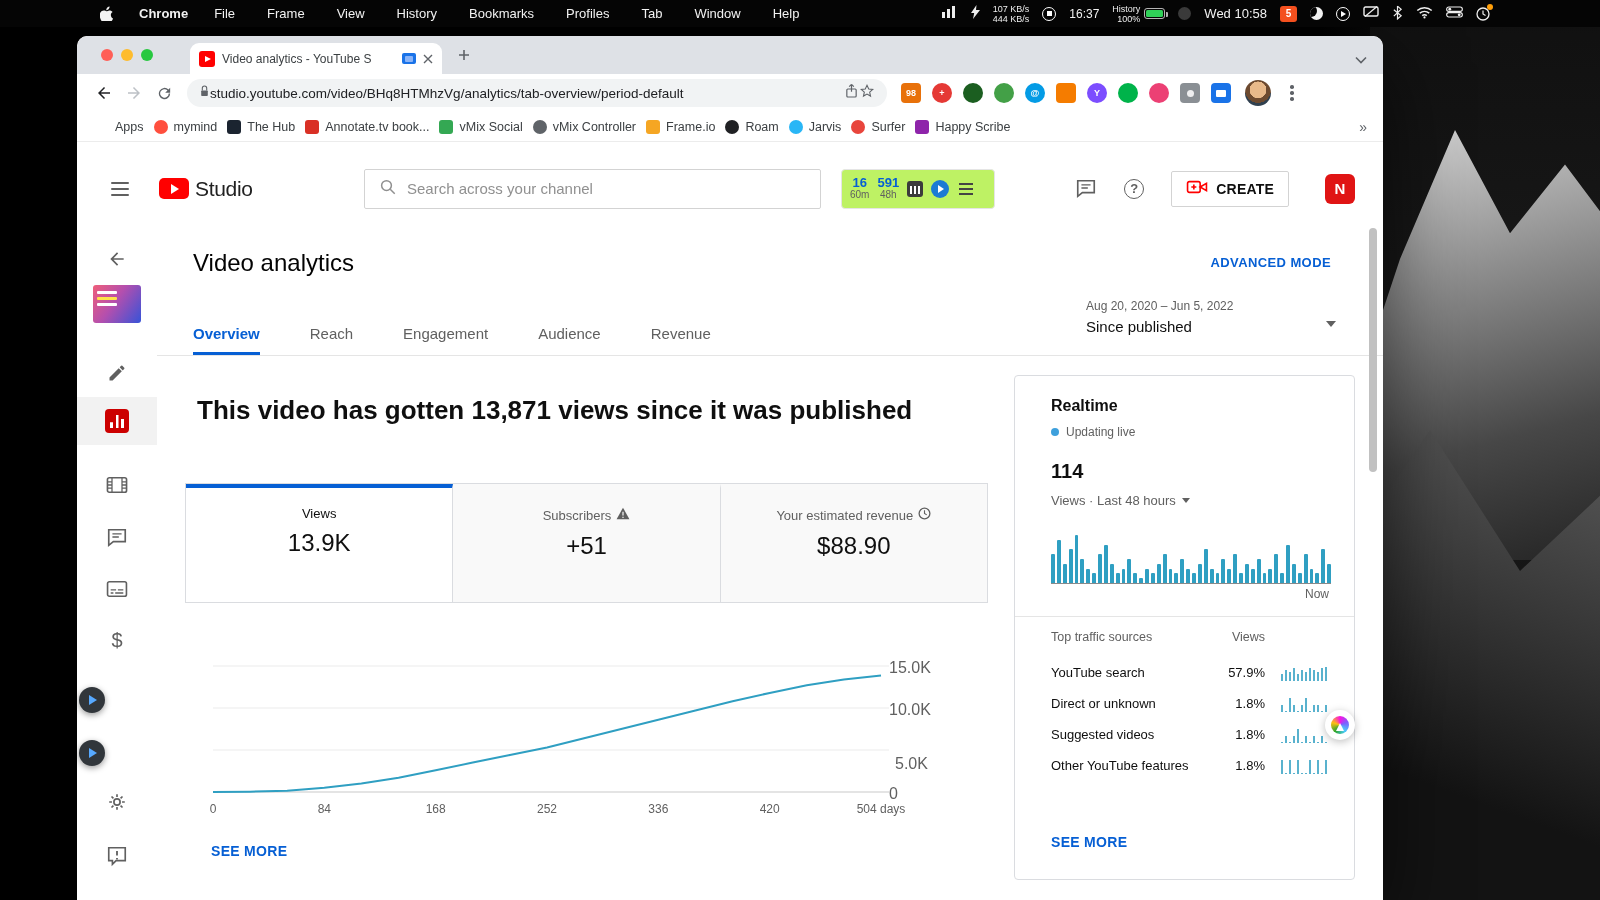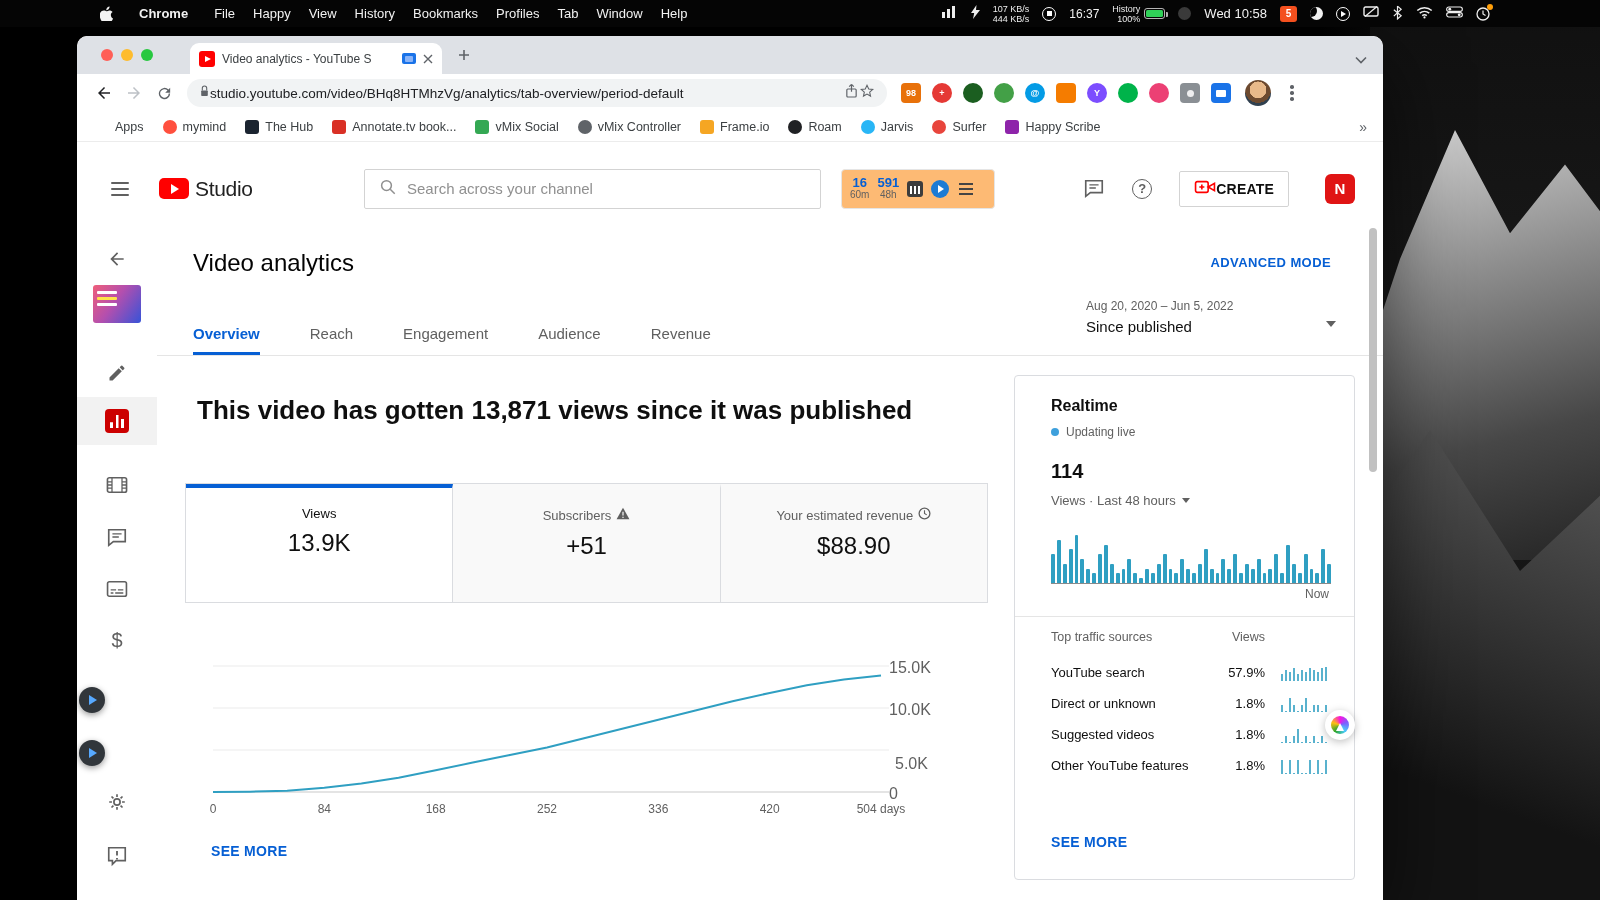--- a/index.html
+++ b/index.html
@@ -16,21 +16,21 @@
     clip-path:polygon(16% 30%,38% 0,60% 24%,82% 8%,100% 22%,100% 100%,0 100%,0 58%);}
   .wallpaper .m2{position:absolute;left:-10px;top:430px;width:250px;height:470px;
     background:linear-gradient(200deg,#5b5b5b,#131313 75%);
     clip-path:polygon(0 22%,28% 0,64% 30%,100% 12%,100% 100%,0 100%);}
 
   
   .menubar{position:absolute;left:0;top:0;width:1600px;height:27px;background:#050505;
     display:flex;align-items:center;color:#f2f2f2;font-size:13px;z-index:50;}
   .mb-left{display:flex;align-items:center;gap:26px;padding-left:100px;}
   .mb-item.app{font-weight:bold}
-  .mb-menus{display:flex;gap:18px}
+  .mb-menus{display:flex;gap:32px}
   .mb-apple svg{display:block}
   .mb-right{margin-left:auto;display:flex;align-items:center;gap:13px;padding-right:110px;}
   .two{display:flex;flex-direction:column;align-items:flex-end;font-size:9px;line-height:10px;color:#eee}
   .st-time{font-size:12px}
   .st-clock{font-size:13px}
   .st-badge{min-width:17px;height:16px;border-radius:3px;background:#f4501e;color:#fff;font-size:10px;font-weight:bold;
     display:flex;align-items:center;justify-content:center;padding:0 3px}
   .rec{width:14px;height:14px;border:1.5px solid #fff;border-radius:50%;display:flex;align-items:center;justify-content:center}
   .rec b{width:5px;height:5px;background:#fff}
   .st-batt{display:flex;align-items:center;gap:4px}
@@ -97,38 +97,38 @@
   .hamburger{display:flex;flex-direction:column;gap:4px;padding:4px;margin-right:26px}
   .hamburger b{width:18px;height:2px;background:#606060;border-radius:1px}
   .st-logo{display:flex;align-items:center;gap:6px;width:112px}
   .logo-play{width:30px;height:21px;border-radius:5px;background:#f00;display:flex;align-items:center;justify-content:center}
   .logo-play b{width:0;height:0;border-left:8px solid #fff;border-top:5px solid transparent;border-bottom:5px solid transparent;margin-left:2px}
   .logo-text{font-size:21px;color:#212121;letter-spacing:-.3px}
   .ssearch{width:457px;height:40px;margin-left:93px;border:1px solid #d3d3d3;border-radius:2px;background:#fff;
     display:flex;align-items:center;gap:10px;padding:0 14px}
   .ssearch input{border:none;outline:none;flex:1;font-size:15px;color:#111;font-family:inherit;background:transparent}
   .ssearch input::placeholder{color:#909090}
-  .statsbox{height:40px;width:154px;margin-left:20px;border:1px solid #e5e5e5;border-radius:4px;background:#fdba74;
+  .statsbox{height:40px;width:154px;margin-left:20px;border:1px solid #e5e5e5;border-radius:4px;background:#bef264;
     display:flex;align-items:center;gap:8px;padding:0 8px}
   .sb-col{display:flex;flex-direction:column;align-items:center;line-height:12px}
   .sb-num{color:#065fd4;font-size:13px;font-weight:bold}
   .sb-sub{color:#606060;font-size:10px}
   .sb-chart{width:16px;height:16px;background:#3c3c3c;border-radius:3px;position:relative}
   .sb-chart::after{content:"";position:absolute;left:3px;right:3px;bottom:3px;height:8px;
     background:linear-gradient(90deg,#fff 0 2px,transparent 2px 4px,#fff 4px 6px,transparent 6px 8px,#fff 8px 10px);}
   .sb-circ{width:18px;height:18px;border-radius:50%;background:#1c7bd4;display:flex;align-items:center;justify-content:center}
   .sb-circ b{width:0;height:0;border-left:6px solid #fff;border-top:4px solid transparent;border-bottom:4px solid transparent;margin-left:1px}
   .sb-menu{display:flex;flex-direction:column;gap:3px;padding:2px}
   .sb-menu b{width:14px;height:2px;background:#444}
   .sheader .spacer{flex:1}
   .hicon{width:26px;height:26px;display:flex;align-items:center;justify-content:center;margin-left:22px}
   .help-circ{width:20px;height:20px;border:1.8px solid #606060;border-radius:50%;color:#606060;font-size:13px;font-weight:bold;
     display:flex;align-items:center;justify-content:center}
   .create-btn{height:36px;margin-left:24px;border:1px solid #d3d3d3;border-radius:2px;background:#fff;
-    display:flex;align-items:center;padding:0 14px}
+    display:flex;align-items:center;gap:8px;padding:0 14px}
   .create-label{font-size:14px;font-weight:bold;color:#0f0f0f;letter-spacing:.2px}
   .channel-avatar{width:30px;height:30px;border-radius:6px;background:#e01414;color:#fff;font-weight:bold;font-size:15px;
     display:flex;align-items:center;justify-content:center;margin-left:36px}
 
   
   .sidebar{position:absolute;left:0;top:81px;width:80px;bottom:0;background:#fff}
   .sb-item{position:absolute;left:0;width:80px;display:flex;align-items:center;justify-content:center}
   .sb-band{position:absolute;left:0;top:172px;width:80px;height:48px;background:#f2f2f2}
   .an-icon{width:24px;height:24px;border-radius:4px;background:#c00;position:relative}
   .an-icon::after{content:"";position:absolute;left:5px;right:5px;bottom:5px;height:13px;
@@ -219,21 +219,21 @@
   <div class="menubar">
     <div class="mb-left">
       <span class="mb-apple">
         <svg width="13" height="15" viewBox="0 0 13 15">
             <path fill="#f2f2f2" d="M10.8 7.9c0-2 1.7-3 1.8-3.1-1-1.4-2.5-1.6-3-1.6-1.3-.1-2.5.8-3.1.8-.6 0-1.6-.8-2.7-.7C2.4 3.3 1.1 4.1.4 5.4c-1.4 2.5-.4 6.2 1 8.2.7 1 1.5 2.1 2.6 2 1-.1 1.4-.7 2.7-.7s1.6.7 2.7.7c1.1 0 1.8-1 2.5-2 .8-1.1 1.1-2.2 1.1-2.3-.1 0-2.2-.9-2.2-3.4zM8.7 1.8c.6-.7 1-1.6.8-2.6-.8 0-1.8.6-2.4 1.3-.5.6-1 1.6-.8 2.5.9.1 1.8-.5 2.4-1.2z" transform="translate(0 1.2)"></path>
           </svg>
       </span>
       <span class="mb-item app">Chrome</span>
       <span class="mb-menus">
           <span class="mb-item">File</span>
-          <span class="mb-item">Happy</span>
+          <span class="mb-item">Frame</span>
           <span class="mb-item">View</span>
           <span class="mb-item">History</span>
           <span class="mb-item">Bookmarks</span>
           <span class="mb-item">Profiles</span>
           <span class="mb-item">Tab</span>
           <span class="mb-item">Window</span>
           <span class="mb-item">Help</span>
         </span>
     </div>
     <div class="mb-right">
@@ -401,21 +401,21 @@
         <span class="profile-avatar"></span>
         <span class="dots-menu">
             <b></b>
             <b></b>
             <b></b>
           </span>
       </div>
     </div>
 
     <div class="bookmarks">
-      <span class="bm-items" style="display:flex;gap:19px">
+      <span class="bm-items" style="display:flex;gap:10px">
           <span class="bm-item">
             <span class="bm-fav grid-fav"></span>
             <span class="bm-label">Apps</span>
           </span>
           <span class="bm-item">
             <span class="bm-fav round" style="background: rgb(255, 79, 62);"></span>
             <span class="bm-label">mymind</span>
           </span>
           <span class="bm-item">
             <span class="bm-fav" style="background: rgb(27, 36, 48);"></span>

